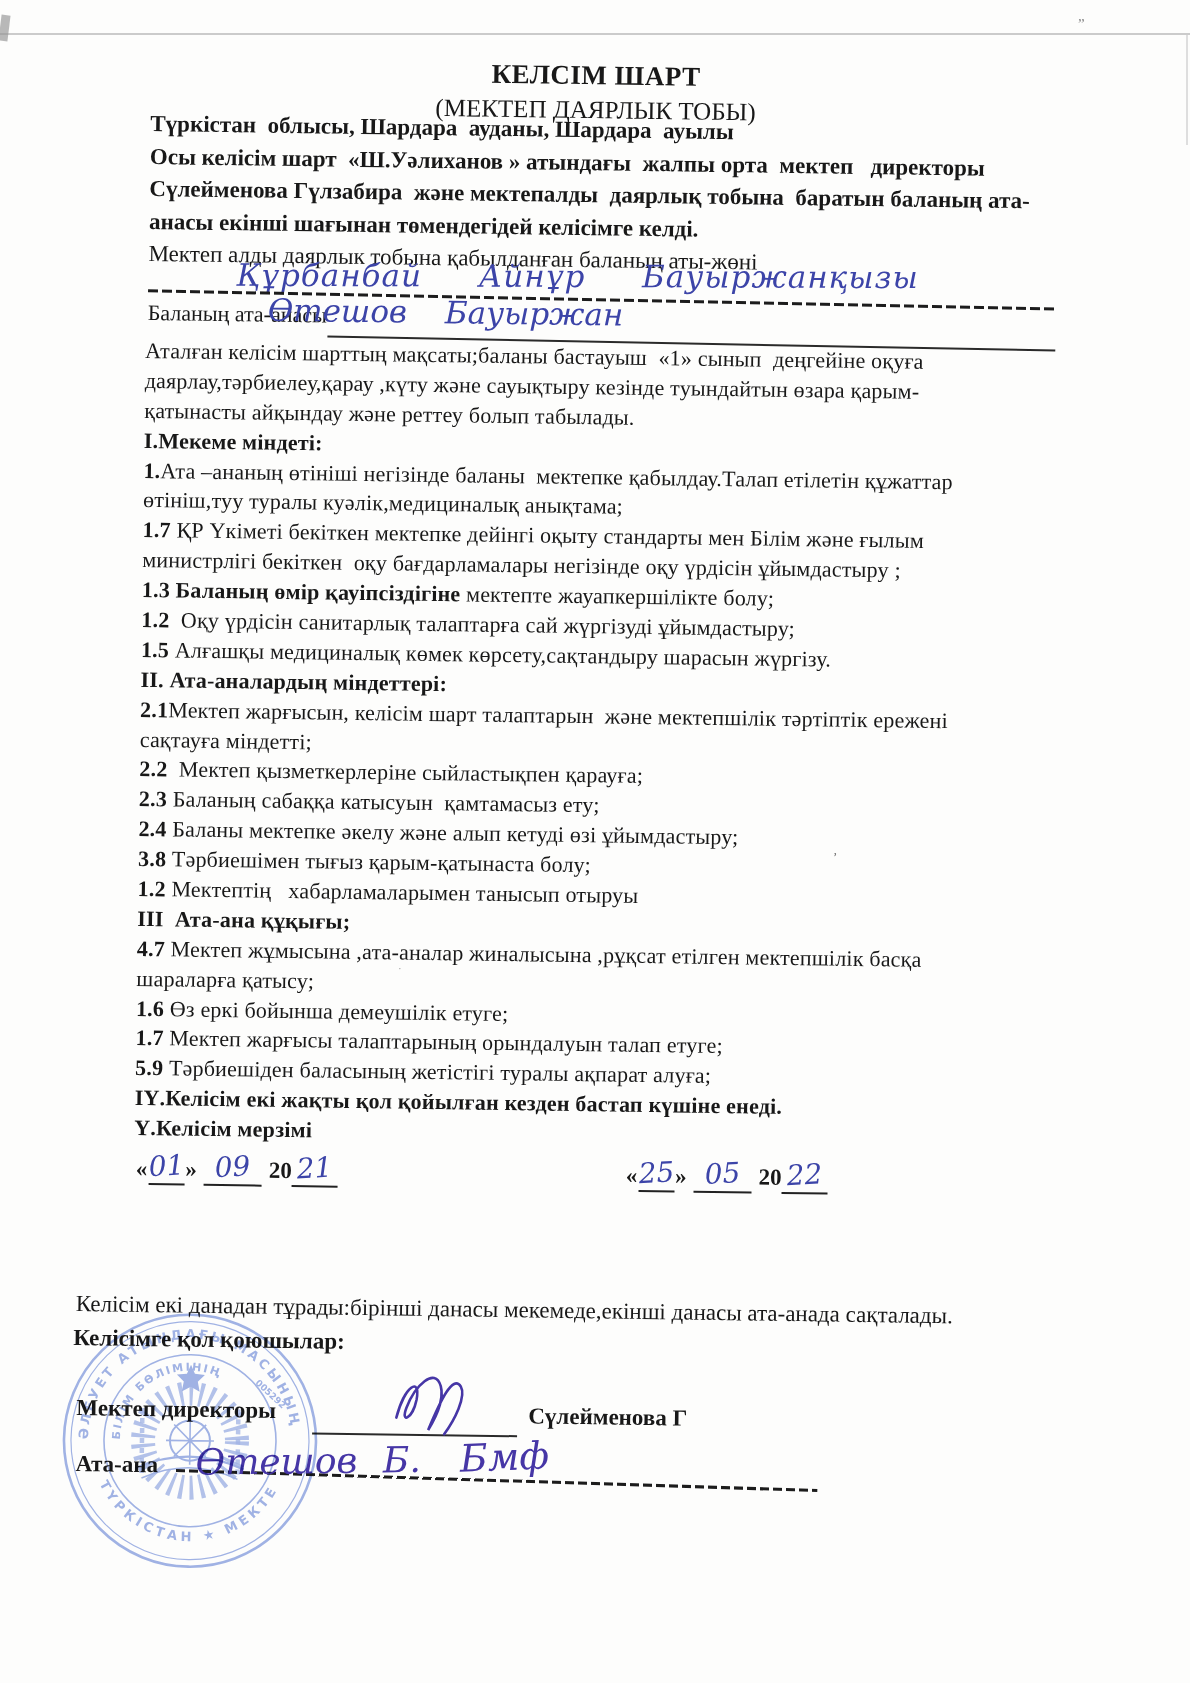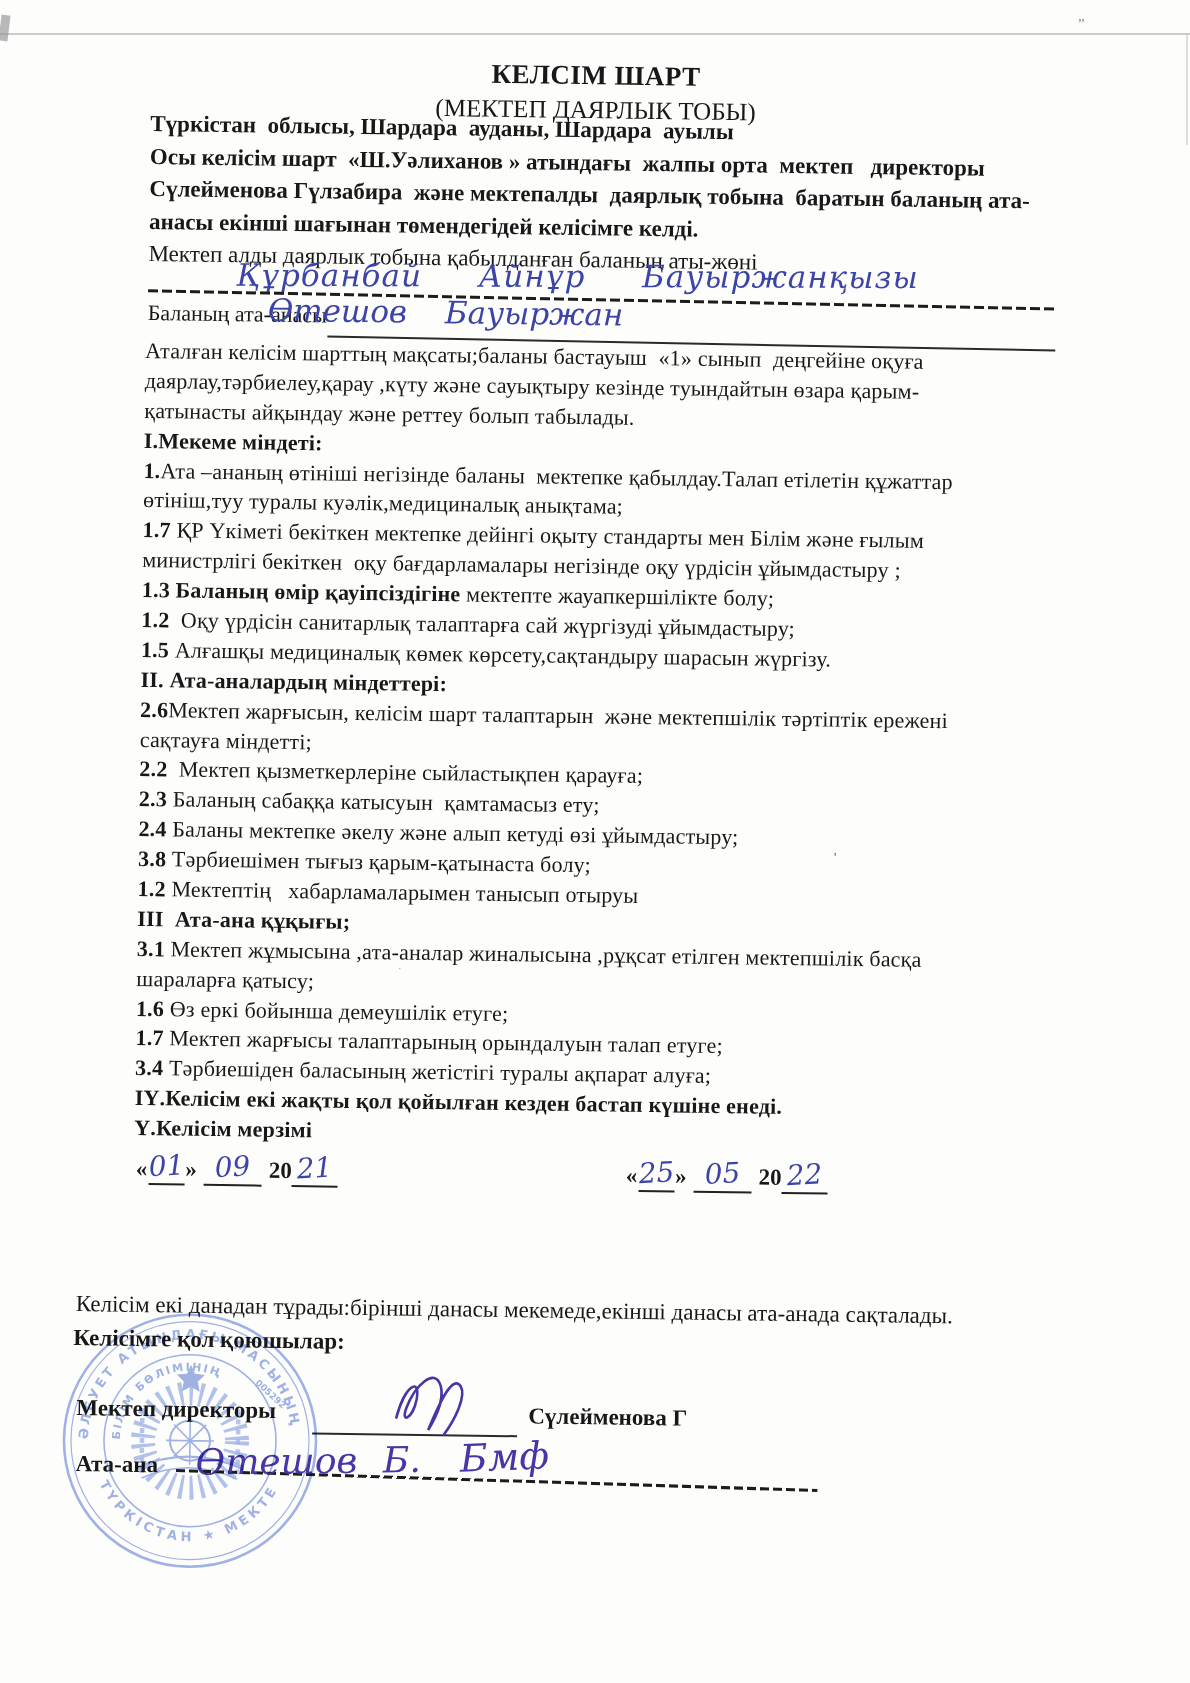--- a/index.html
+++ b/index.html
@@ -98,33 +98,33 @@
         <div class="ln"><span>қатынасты айқындау және реттеу болып табылады.</span></div>
         <div class="ln"><b>І.Мекеме міндеті:</b></div>
         <div class="ln"><b>1.</b><span>Ата –ананың өтініші негізінде баланы  мектепке қабылдау.Талап етілетін құжаттар</span></div>
         <div class="ln"><span>өтініш,туу туралы куәлік,медициналық анықтама;</span></div>
         <div class="ln"><b>1.7</b><span> ҚР Үкіметі бекіткен мектепке дейінгі оқыту стандарты мен Білім және ғылым</span></div>
         <div class="ln"><span>министрлігі бекіткен  оқу бағдарламалары негізінде оқу үрдісін ұйымдастыру ;</span></div>
         <div class="ln"><b>1.3 Баланың өмір қауіпсіздігіне</b><span> мектепте жауапкершілікте болу;</span></div>
         <div class="ln"><b>1.2</b><span>  Оқу үрдісін санитарлық талаптарға сай жүргізуді ұйымдастыру;</span></div>
         <div class="ln"><b>1.5</b><span> Алғашқы медициналық көмек көрсету,сақтандыру шарасын жүргізу.</span></div>
         <div class="ln"><b>ІІ. Ата-аналардың міндеттері:</b></div>
-        <div class="ln"><b>2.6</b><span>Мектеп жарғысын, келісім шарт талаптарын  және мектепшілік тәртіптік ережені</span></div>
+        <div class="ln"><b>2.1</b><span>Мектеп жарғысын, келісім шарт талаптарын  және мектепшілік тәртіптік ережені</span></div>
         <div class="ln"><span>сақтауға міндетті;</span></div>
         <div class="ln"><b>2.2</b><span>  Мектеп қызметкерлеріне сыйластықпен қарауға;</span></div>
         <div class="ln"><b>2.3</b><span> Баланың сабаққа катысуын  қамтамасыз ету;</span></div>
         <div class="ln"><b>2.4</b><span> Баланы мектепке әкелу және алып кетуді өзі ұйымдастыру;</span></div>
         <div class="ln"><b>3.8</b><span> Тәрбиешімен тығыз қарым-қатынаста болу;</span></div>
         <div class="ln"><b>1.2</b><span> Мектептің   хабарламаларымен танысып отыруы</span></div>
         <div class="ln"><b>ІІІ  Ата-ана құқығы;</b></div>
-        <div class="ln"><b>3.1</b><span> Мектеп жұмысына ,ата-аналар жиналысына ,рұқсат етілген мектепшілік басқа</span></div>
+        <div class="ln"><b>4.7</b><span> Мектеп жұмысына ,ата-аналар жиналысына ,рұқсат етілген мектепшілік басқа</span></div>
         <div class="ln"><span>шараларға қатысу;</span></div>
         <div class="ln"><b>1.6</b><span> Өз еркі бойынша демеушілік етуге;</span></div>
         <div class="ln"><b>1.7</b><span> Мектеп жарғысы талаптарының орындалуын талап етуге;</span></div>
-        <div class="ln"><b>3.4</b><span> Тәрбиешіден баласының жетістігі туралы ақпарат алуға;</span></div>
+        <div class="ln"><b>5.9</b><span> Тәрбиешіден баласының жетістігі туралы ақпарат алуға;</span></div>
         <div class="ln"><b>ІҮ.Келісім екі жақты қол қойылған кезден бастап күшіне енеді.</b></div>
         <div class="ln"><b>Ү.Келісім мерзімі</b></div>
       </div>
 
     <div class="dates">
       <div class="date-group dg-start">
         <span>«</span><span class="slot slot-day"><span class="hw">01</span></span><span>»</span><span class="slot slot-month"><span class="hw">09</span></span><span>20</span><span class="slot slot-year"><span class="hw">21</span></span>
       </div>
       <div class="date-group dg-end">
         <span>«</span><span class="slot slot-day"><span class="hw">25</span></span><span>»</span><span class="slot slot-month"><span class="hw">05</span></span><span>20</span><span class="slot slot-year"><span class="hw">22</span></span>

